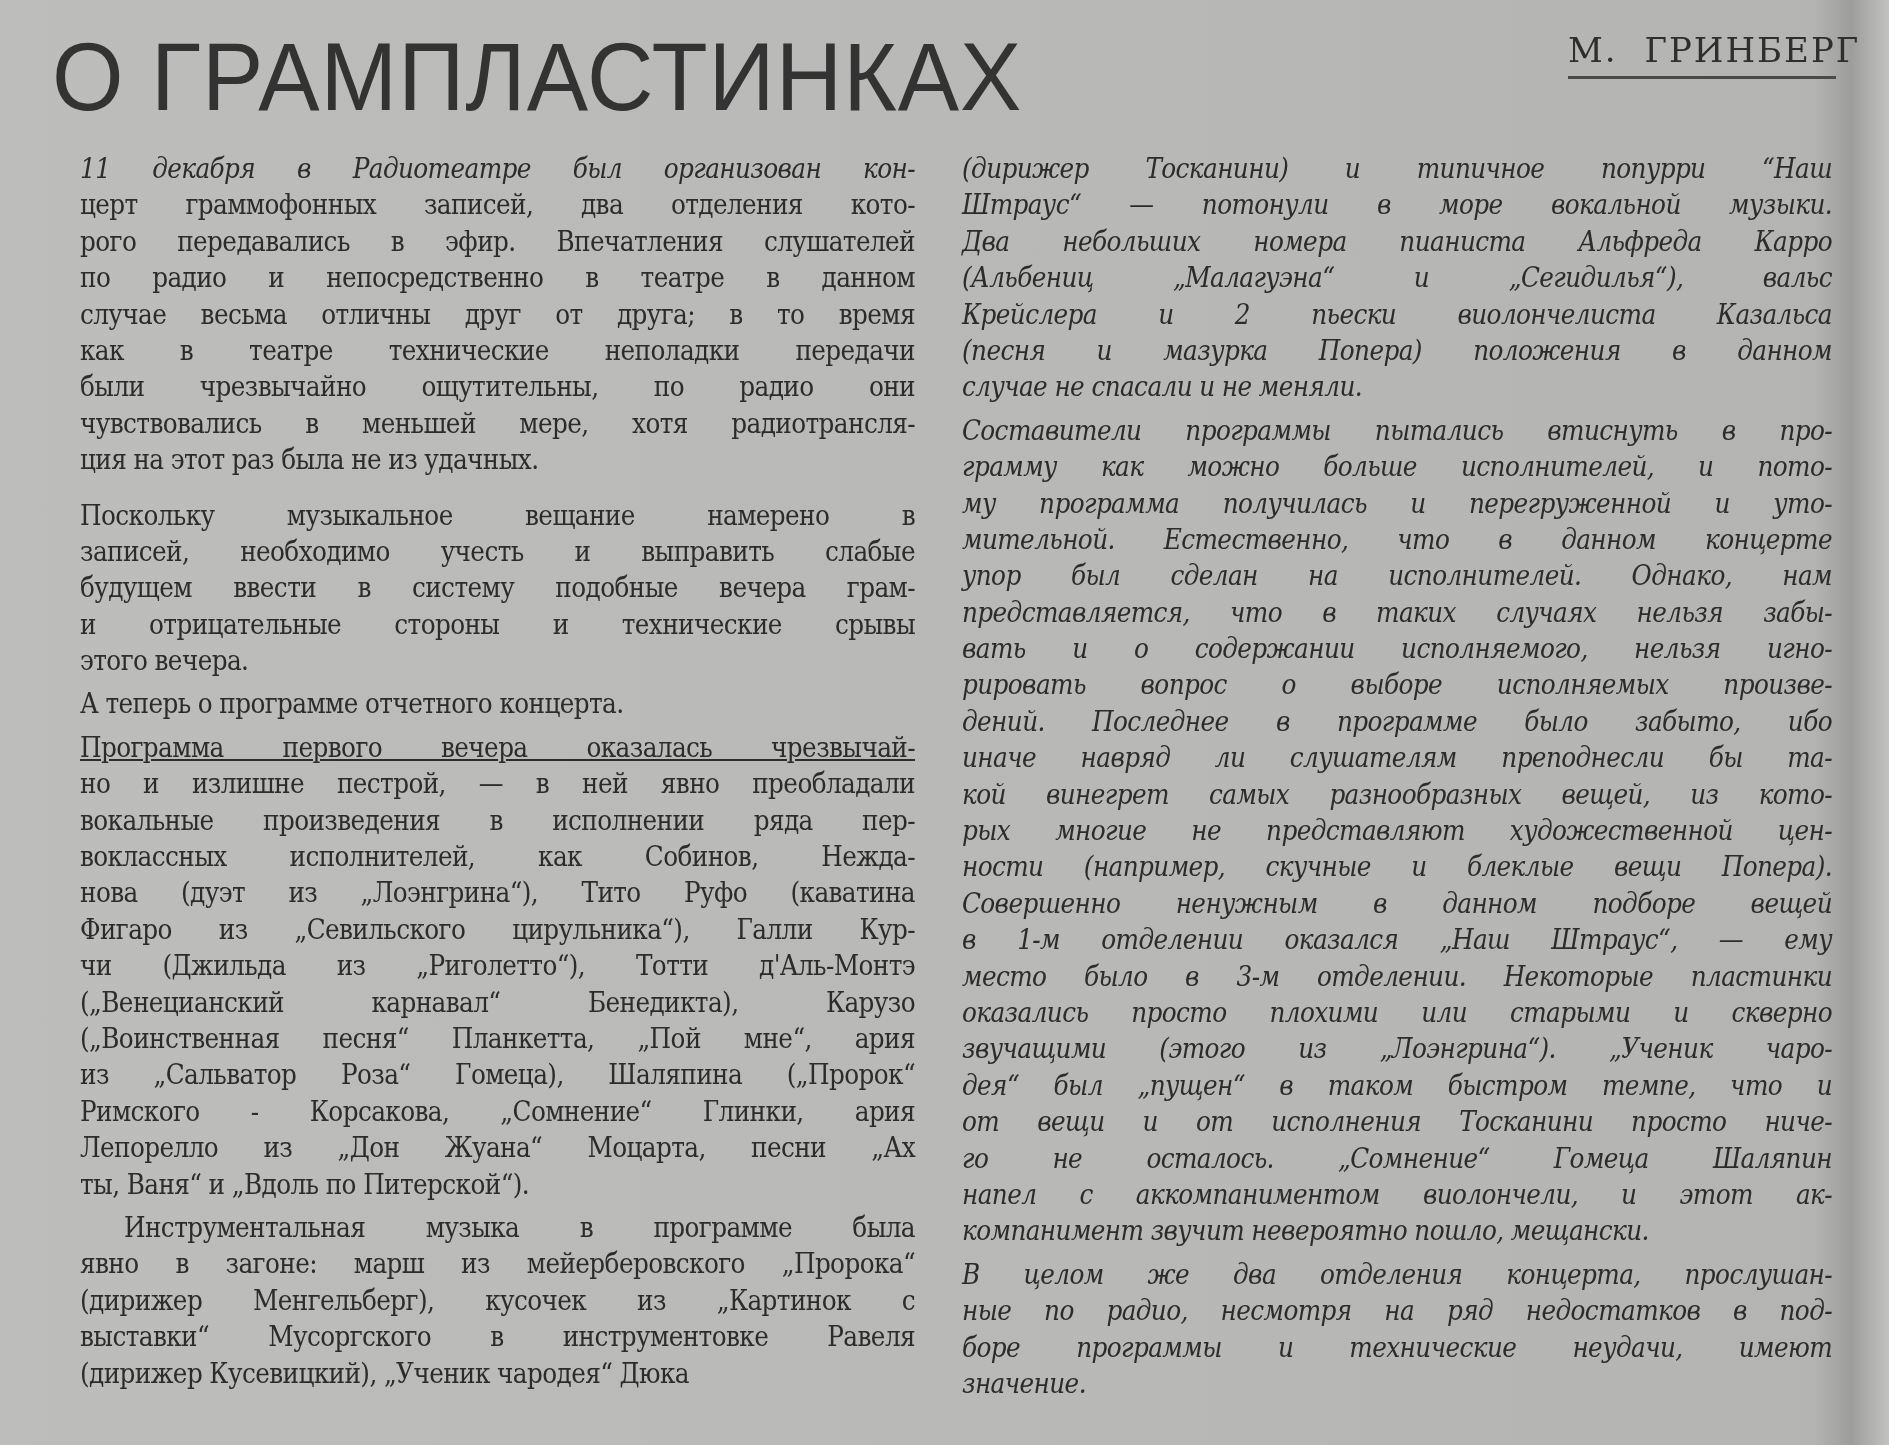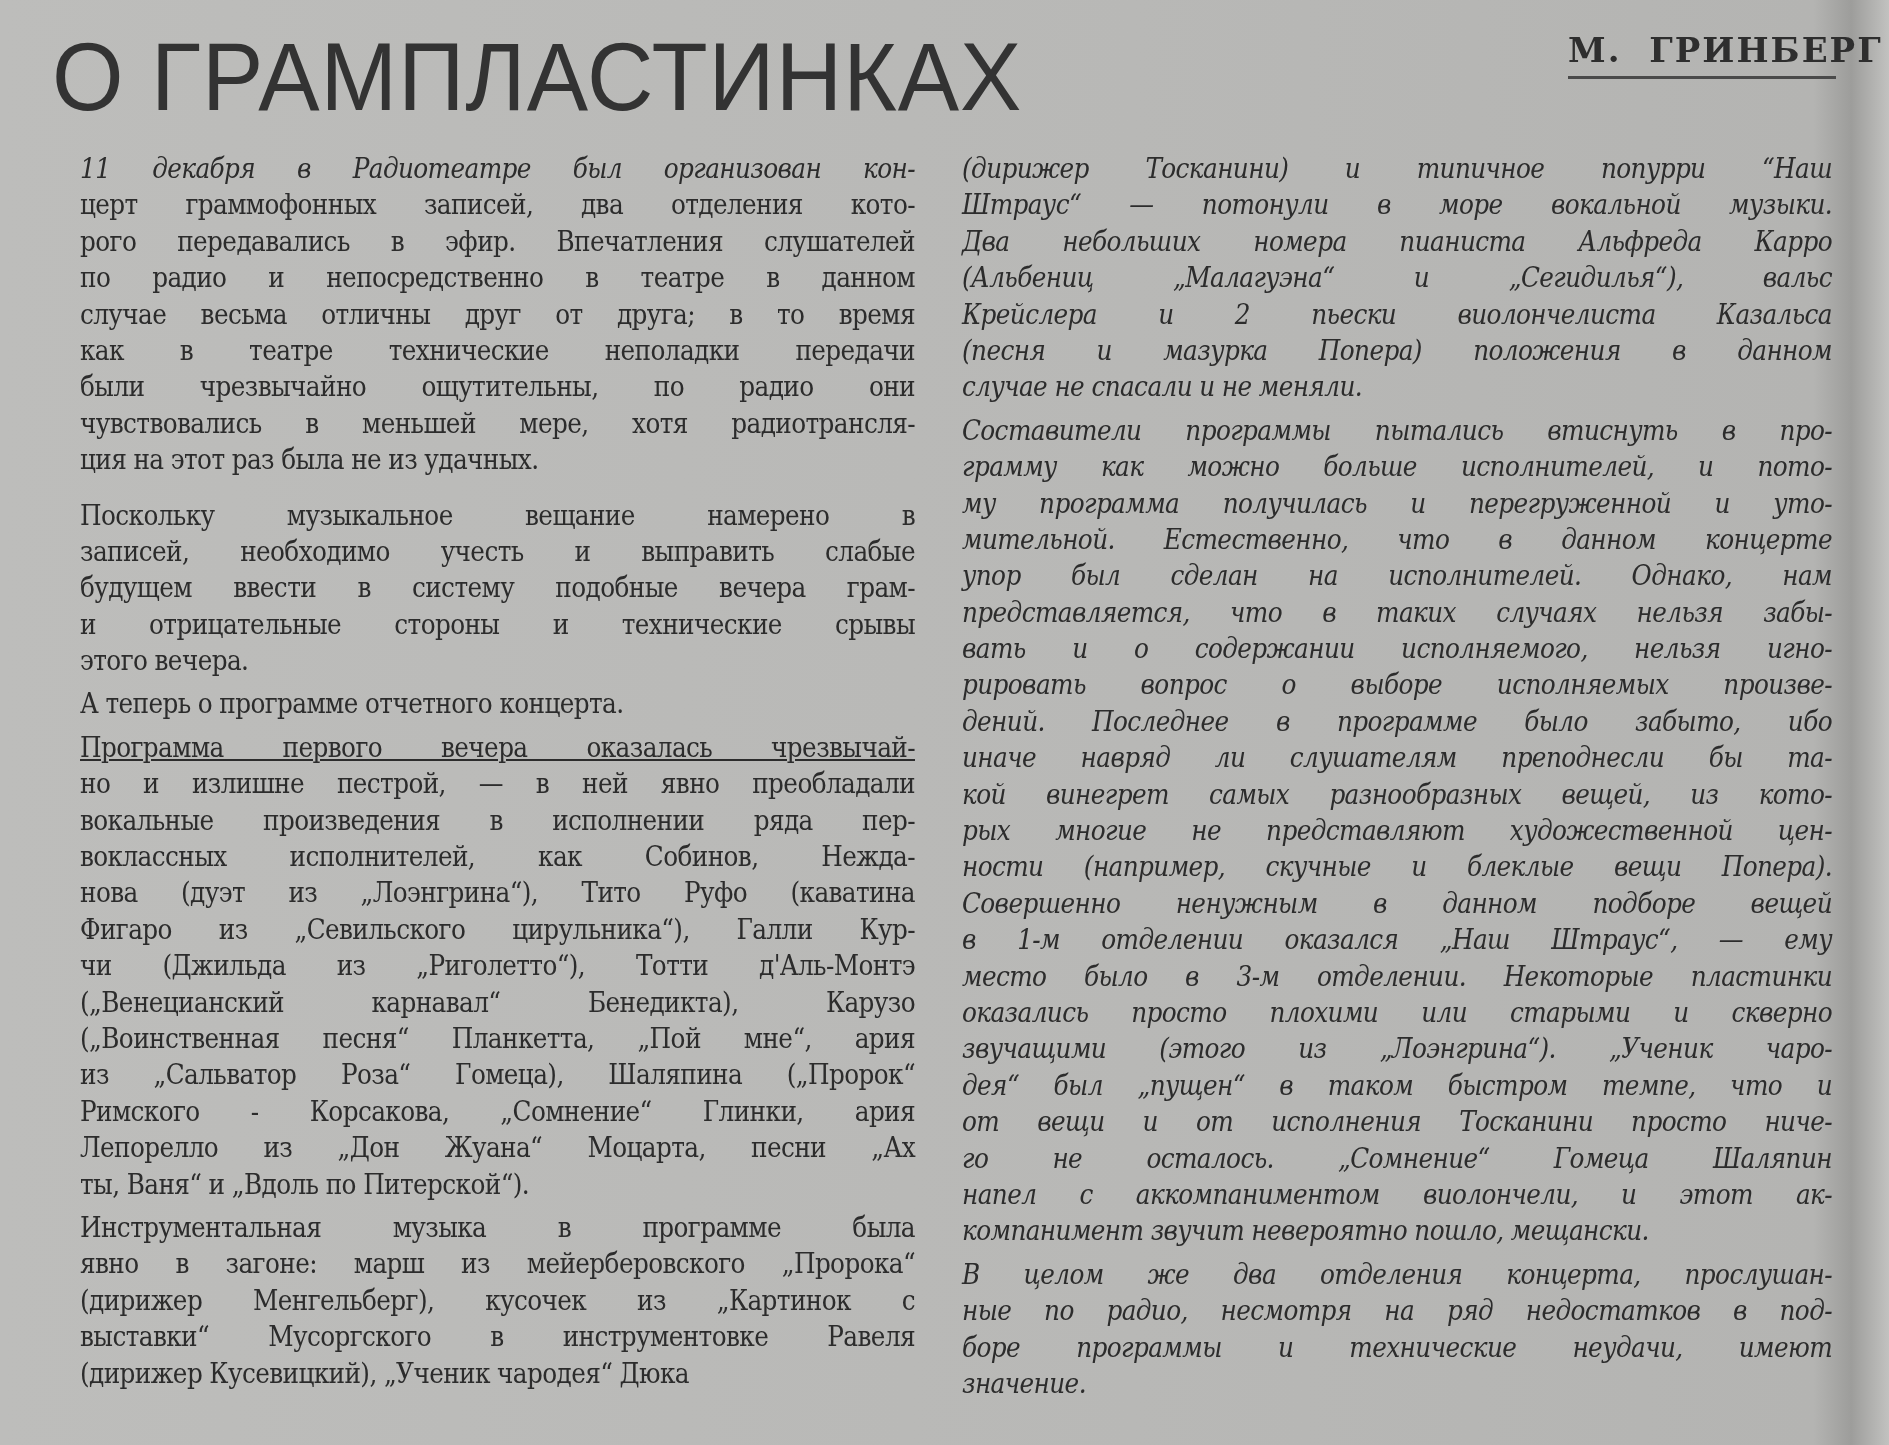--- a/index.html
+++ b/index.html
@@ -9,21 +9,21 @@
     background-image: linear-gradient(90deg, #bdbdbb 0%, #b8b8b6 60%, #b4b4b2 96%, #9d9d9b 98%, #c2c2c0 100%);
     font-family:"DejaVu Serif", serif; color:#2f2f2f;
   }
   .title {
     position:absolute; left:52px; top:30px;
     font-family:"Liberation Sans", sans-serif; font-size:92px; letter-spacing:1px;
     color:#333; font-weight:normal; line-height:1; transform:scaleY(1.05);
   }
   .author {
     position:absolute; left:1568px; top:30px;
-    font-family:"DejaVu Serif", serif; font-weight:bold; font-size:34px; color:#2e2e2e;
+    font-family:"DejaVu Serif", serif; font-weight:normal; font-size:34px; color:#2e2e2e;
     letter-spacing:2px; word-spacing:14px;
   }
   .author-rule {
     position:absolute; left:1568px; top:76px; width:268px; height:3px; background:#4a4a4a;
   }
   .col { position:absolute; top:150px; }
   .col.left { left:80px; width:835px; }
   .col.right { left:962px; width:870px;font-style:italic; }
   .line {
     height:36.4px; line-height:36.4px; font-size:27.5px; white-space:nowrap;
@@ -75,21 +75,21 @@
       <div class="line">чи (Джильда из „Риголетто“), Тотти д'Аль-Монтэ</div>
       <div class="line">(„Венецианский карнавал“ Бенедикта), Карузо</div>
       <div class="line">(„Воинственная песня“ Планкетта, „Пой мне“, ария</div>
       <div class="line">из „Сальватор Роза“ Гомеца), Шаляпина („Пророк“</div>
       <div class="line">Римского - Корсакова, „Сомнение“ Глинки, ария</div>
       <div class="line">Лепорелло из „Дон Жуана“ Моцарта, песни „Ах</div>
       <div class="line last">ты, Ваня“ и „Вдоль по Питерской“).</div>
     </div>
     <div class="gap"></div>
     <div>
-      <div class="line" style="padding-left: 0px;">Инструментальная музыка в программе была</div>
+      <div class="line" style="padding-left: 0px; margin-left: 44px;">Инструментальная музыка в программе была</div>
       <div class="line">явно в загоне: марш из мейерберовского „Пророка“</div>
       <div class="line">(дирижер Менгельберг), кусочек из „Картинок с</div>
       <div class="line">выставки“ Мусоргского в инструментовке Равеля</div>
       <div class="line last">(дирижер Кусевицкий), „Ученик чародея“ Дюка</div>
     </div>
     <div class="gap"></div>
   </div>
 <div class="col right" id="col-right">
     <div>
       <div class="line">(дирижер Тосканини) и типичное попурри “Наш</div>

